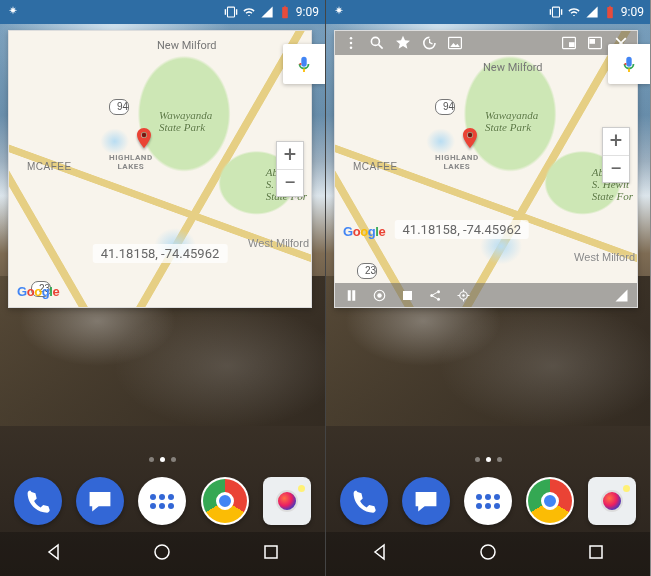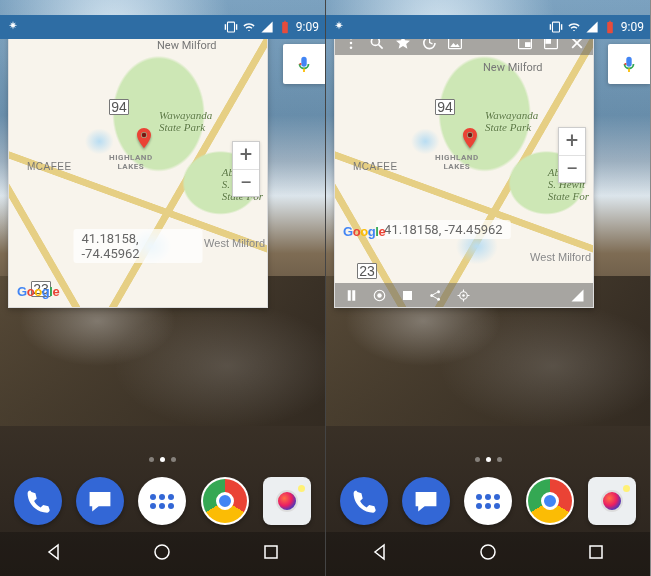--- a/index.html
+++ b/index.html
@@ -41,32 +41,31 @@
     height: 24px;
     background: #2E6DA4;
     color: #fff;
     display: flex;
     align-items: center;
     justify-content: flex-end;
     padding: 0 6px;
     font-size: 12px;
     gap: 4px;
     z-index: 50;
-    margin-top: 15px;
   }
   .statusbar .left { position:absolute; left:6px; display:flex; align-items:center; gap:4px; }
   .statusbar .ico { display:inline-flex; width:14px; height:14px; align-items:center; justify-content:center; }
   .statusbar svg { width:14px; height:14px; fill:#fff; }
   .batt svg { fill:#e74c3c }
 
   
   .widget {
     position: absolute;
     top: 30px; left: 8px;
-    width: 260px; height: 278px;
+    width: 304px; height: 278px;
     background: #f8f4ec;
     border: 1px solid #ddd;
     box-shadow: 0 2px 6px rgba(0,0,0,0.25);
     z-index: 10;
     overflow: hidden;
   }
   .mapcanvas {
     position:absolute; inset:0;
     background:
       radial-gradient(80px 100px at 58% 30%, #cde7b5 0%, #cde7b5 55%, transparent 58%),
@@ -82,22 +81,22 @@
     position: absolute;
     color: #5b7a42;
     font-size: 11px;
     font-style: italic;
     font-family: Georgia, serif;
     line-height: 1.1;
     text-shadow: 0 0 2px rgba(255,255,255,0.5);
   }
   .shield {
     position:absolute;
-    width:20px;height:16px;border:1px solid #777;border-radius:1px;
-    background:#fff;color:#555;font-size:14px;line-height:14px;text-align:center;font-family:Arial;
+    width:20px;height:16px;border:1px solid #777;border-radius:7px;
+    background:#fff;color:#555;font-size:10px;line-height:14px;text-align:right;font-family:Arial;
   }
   .citylbl { position:absolute; font-size:10px; color:#777; font-family:Arial; text-transform:uppercase; letter-spacing:0.5px; }
   .milford { position:absolute; font-size:11px; color:#777; top:8px; left:148px; }
   .highland { position:absolute; font-size:8px; color:#888; top:122px; left:100px; text-align:center; text-transform:uppercase; letter-spacing:0.5px;font-weight:bold; }
   .pin { position:absolute; left:125px; top:93px; }
   .pin svg { filter: drop-shadow(0 2px 1px rgba(0,0,0,0.3)); }
   .coords {
     position:absolute; bottom:44px; left:50%; transform:translateX(-50%);
     background: rgba(255,255,255,0.75);
     border-radius:3px; padding:2px 8px;

